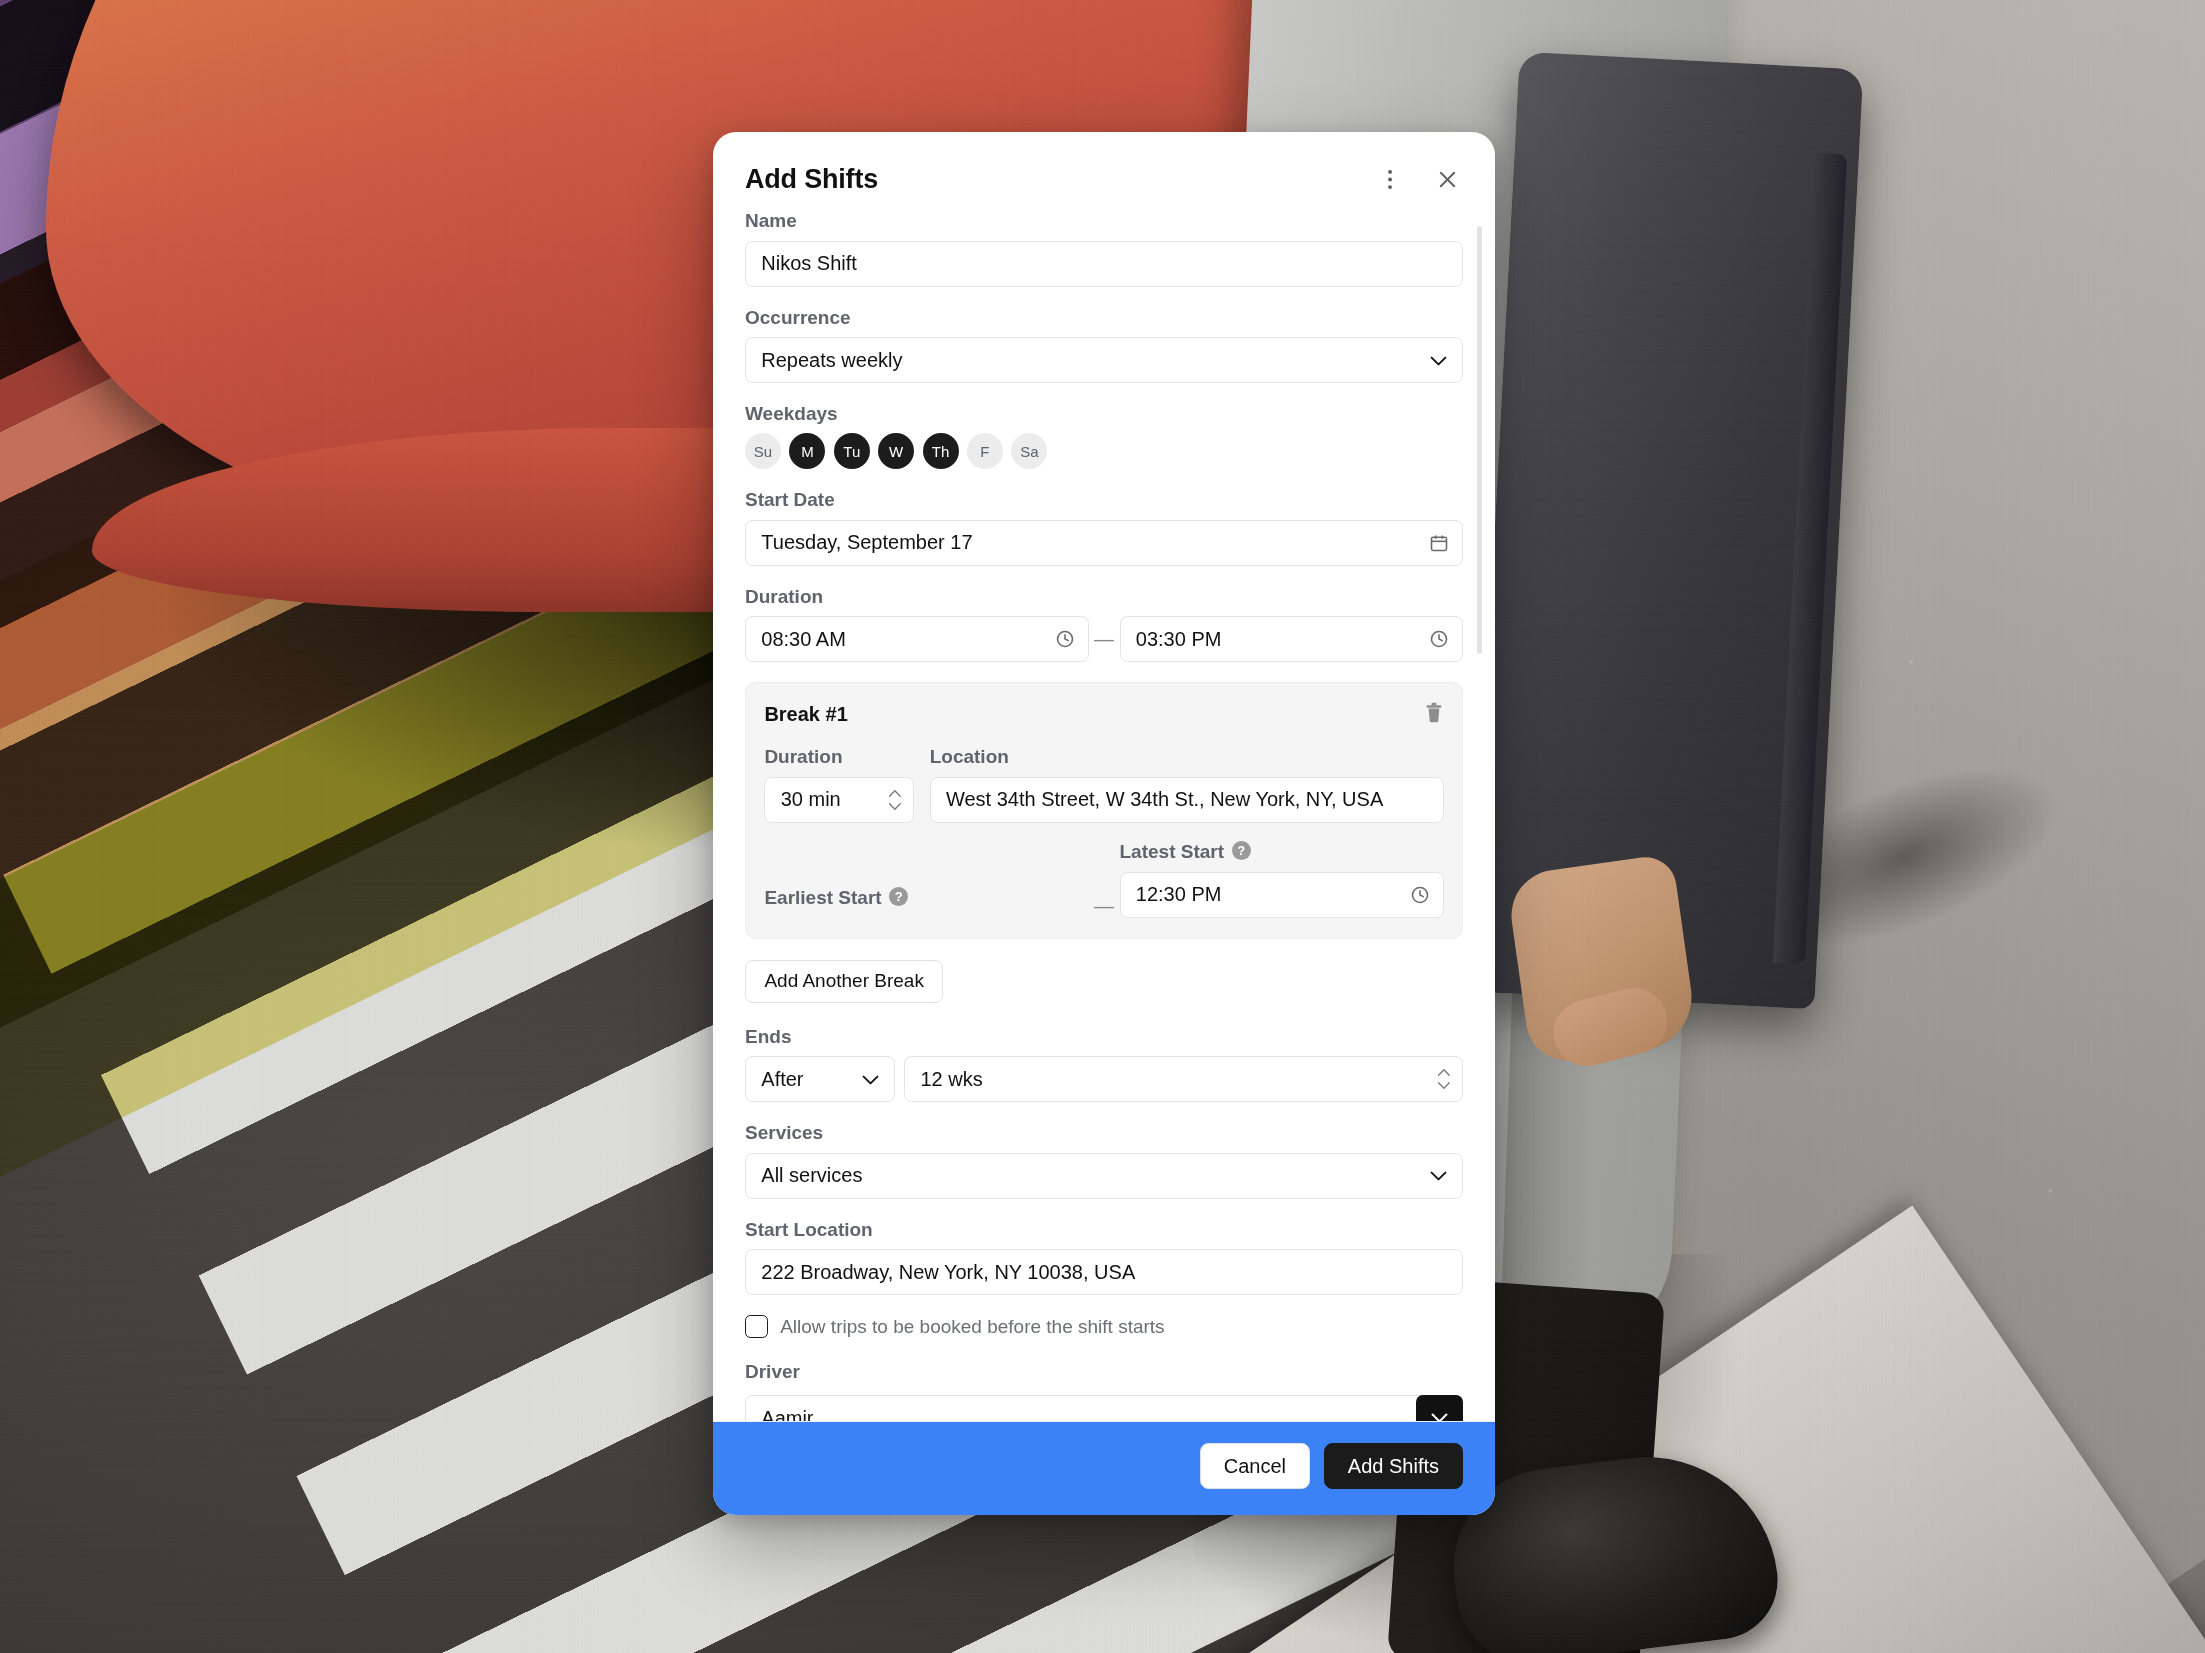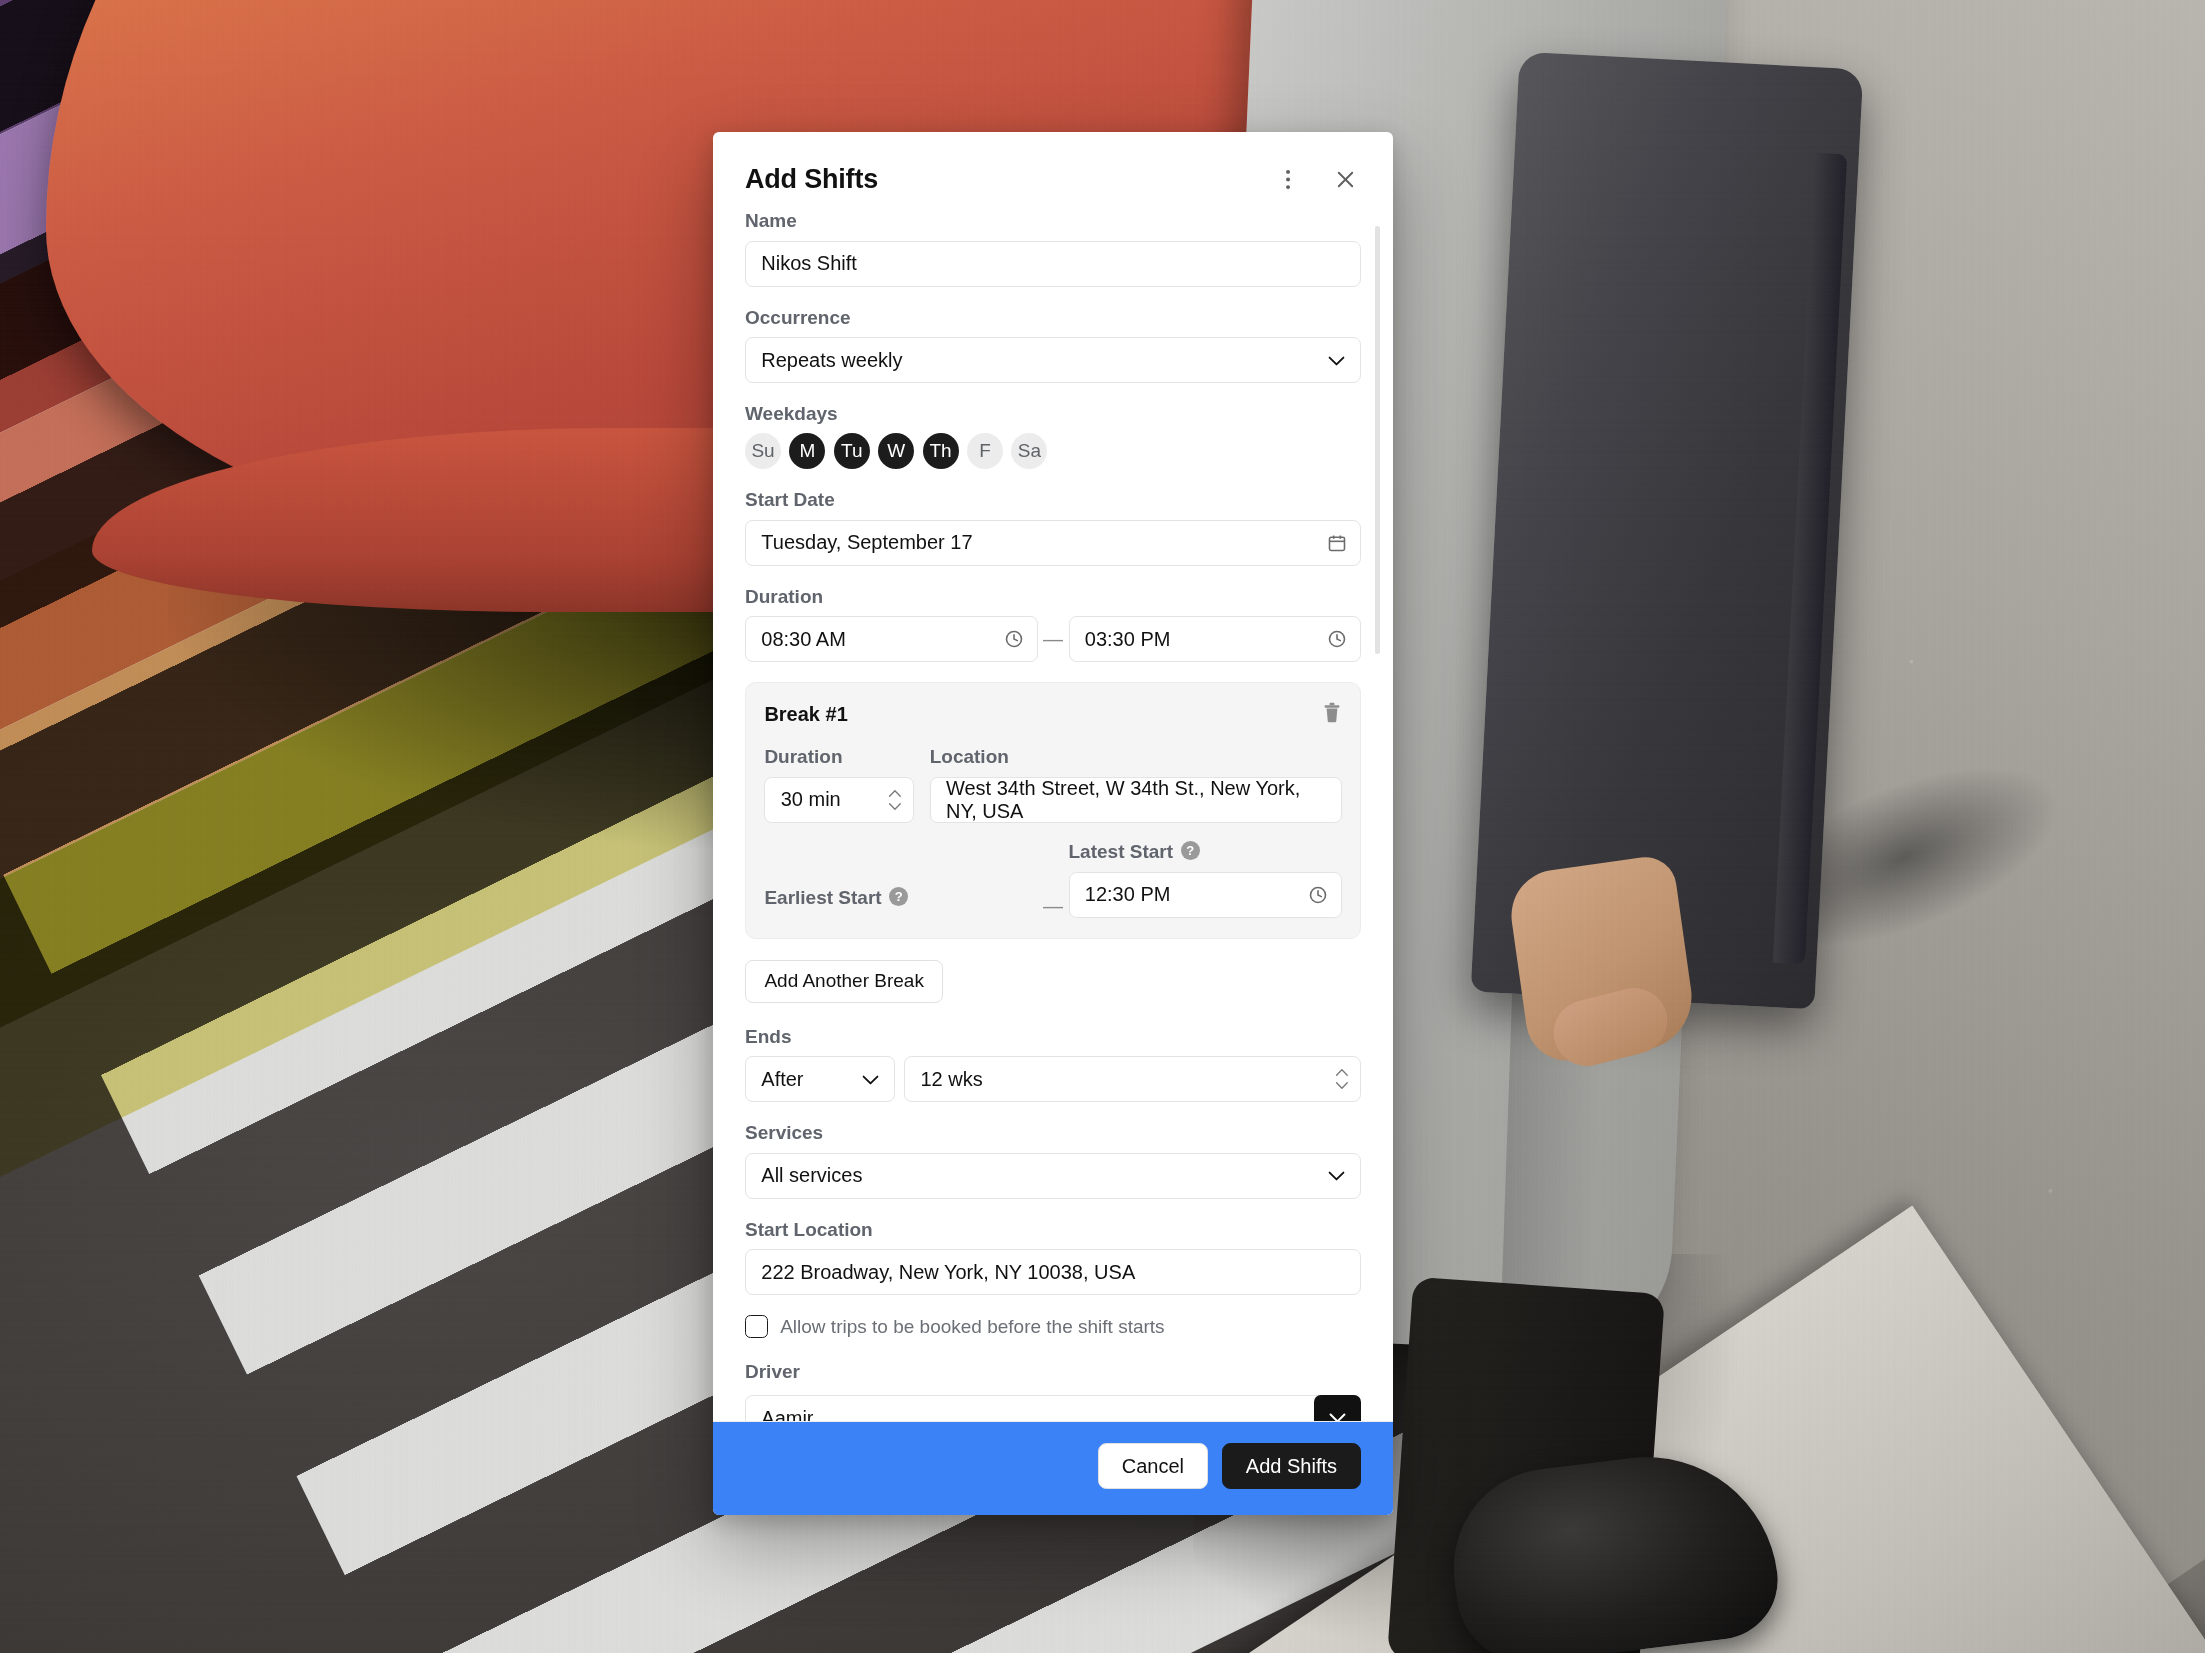--- a/index.html
+++ b/index.html
@@ -150,22 +150,22 @@
   }
   .grain {
     position:absolute; inset:0; pointer-events:none; opacity:.16;
     background-image:
       repeating-linear-gradient(0deg, rgba(255,255,255,.05) 0 0.8px, transparent 0.8px 2.3px),
       repeating-linear-gradient(90deg, rgba(0,0,0,.05) 0 0.8px, transparent 0.8px 2.3px);
   }
 
   
   .modal {
-    position:absolute; left:713px; top:132px; width:680px; height:1383px;
-    background:#fff; border-radius:6px;
+    position:absolute; left:713px; top:132px; width:782px; height:1383px;
+    background:#fff; border-radius:23px;
     box-shadow: 0 31px 76px rgba(0,0,0,.30), 0 6.1px 21.4px rgba(0,0,0,.18);
     display:flex; flex-direction:column; overflow:hidden;
     font-size:19px; color:#1a1a1a;
   }
   .modal-header {
     display:flex; align-items:center; justify-content:space-between;
     padding: 32px 32px 4.6px 32px; flex:0 0 auto;
   }
   .modal-title { font-size:27px; font-weight:700; letter-spacing:-0.2px; color:#111; }
   .header-actions { display:flex; align-items:center; gap:26px; }
@@ -208,21 +208,21 @@
     background:#fff; padding:0 15.3px; font-size:20px; color:#111;
     display:flex; align-items:center; justify-content:space-between;
   }
   .chev { color:#111; font-size:17px; line-height:1; }
 
   
   .weekdays { display:flex; gap:8.4px; }
   .day {
     width:36px; height:36px; border-radius:50%;
     display:flex; align-items:center; justify-content:center;
-    font-size:19px; background:#ececec; color:#5f6368; cursor:pointer;
+    font-size:15px; background:#ececec; color:#5f6368; cursor:pointer;
   }
   .day.on { background:#1c1c1c; color:#fff; }
 
   
   .row { display:flex; align-items:center; gap:0; }
   .row .half { flex:1 1 0; }
   .dash { width:31px; text-align:center; color:#8a8a8a; font-size:20px; }
 
   
   .break-card {

